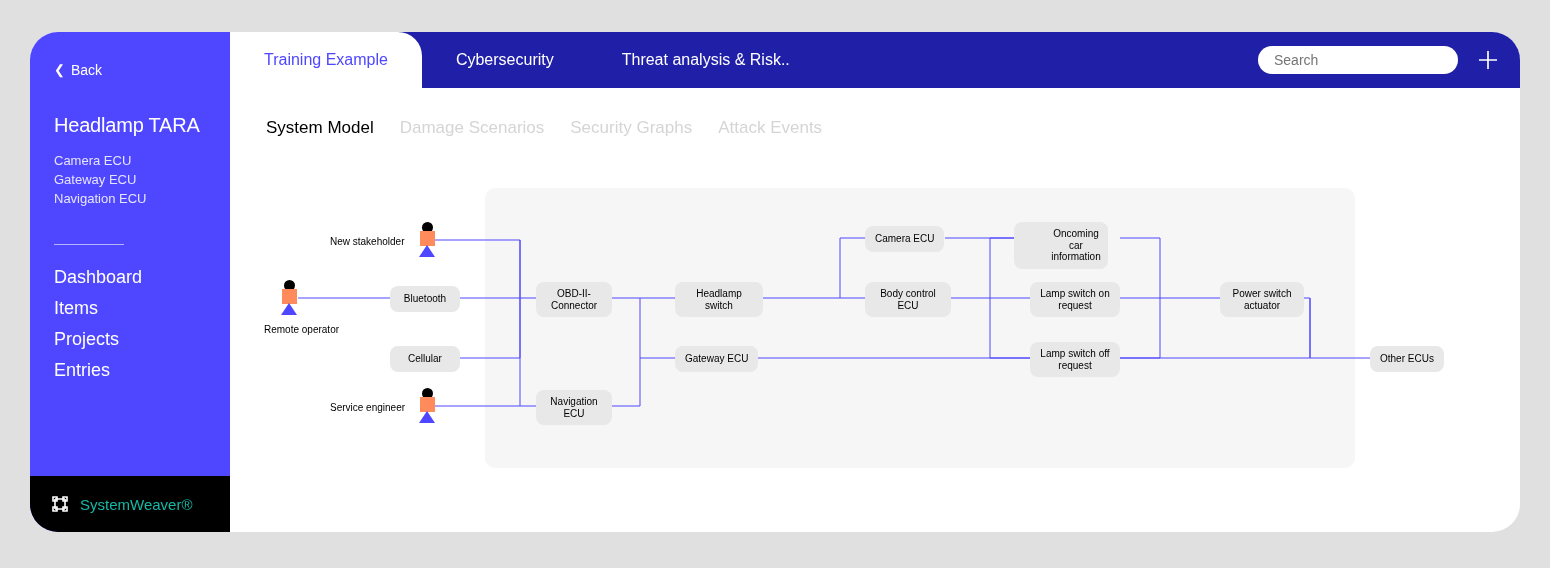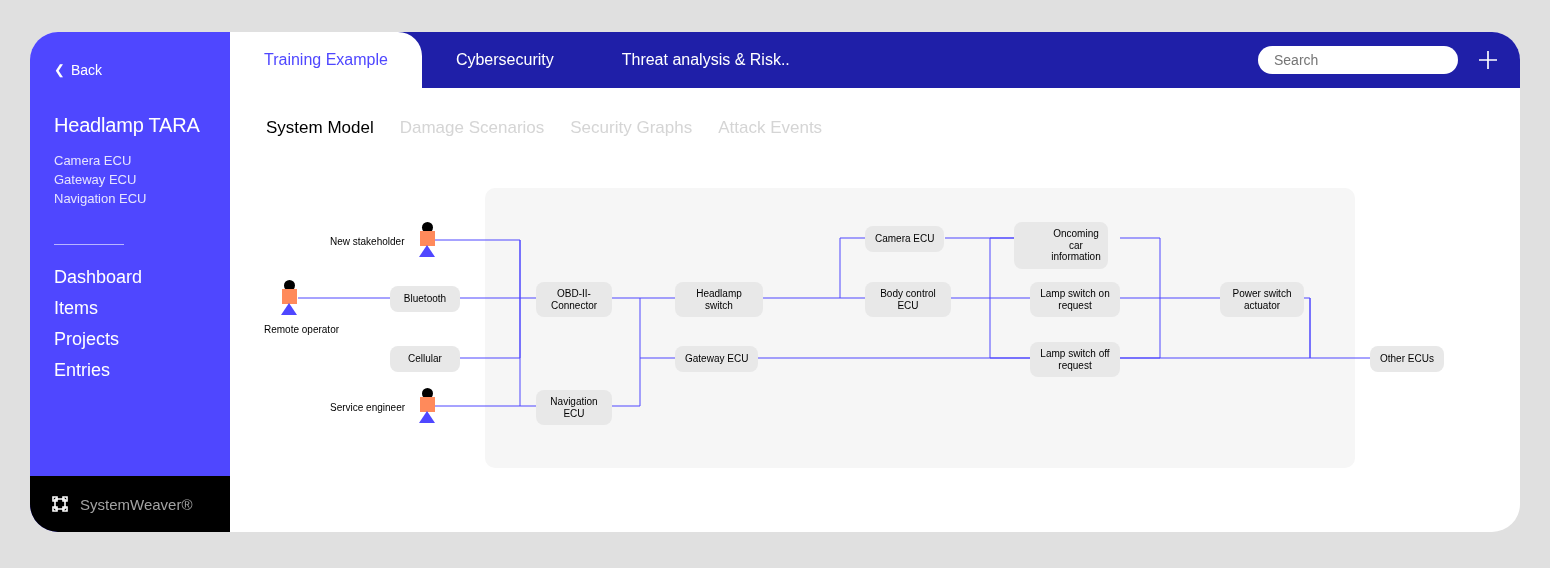--- a/index.html
+++ b/index.html
@@ -56,21 +56,21 @@
   .nav-links { padding: 0 24px; }
   .nav-link {
     display: block;
     font-size: 18px;
     margin-bottom: 10px;
     cursor: pointer;
   }
   .brand {
     margin-top: auto;
     background: #000;
-    color: #a3a3a3;
+    color: #14b8a6;
     height: 56px;
     display: flex;
     align-items: center;
     padding: 17px 20px;
     gap: 10px;
     font-size: 15px;
   }
   .brand svg { flex: 0 0 auto; }
 
   

